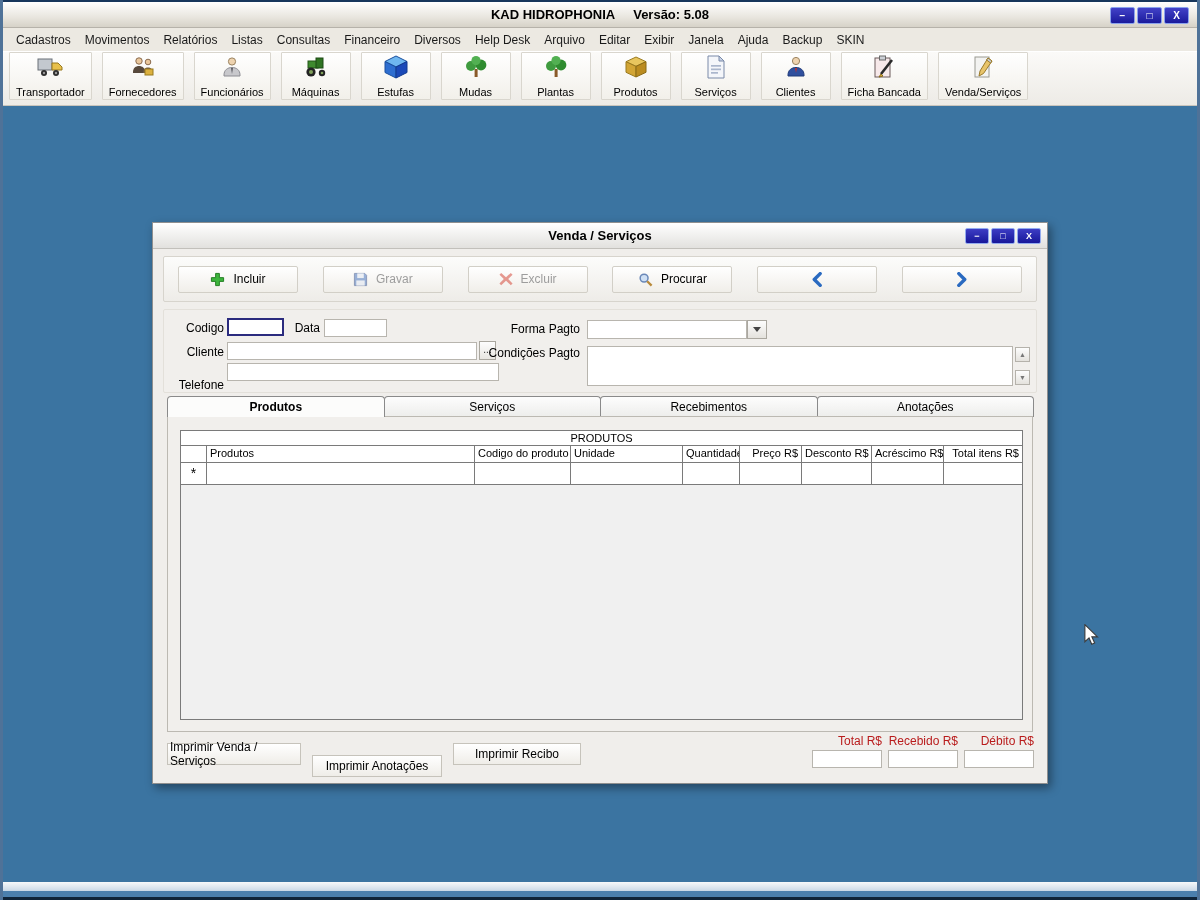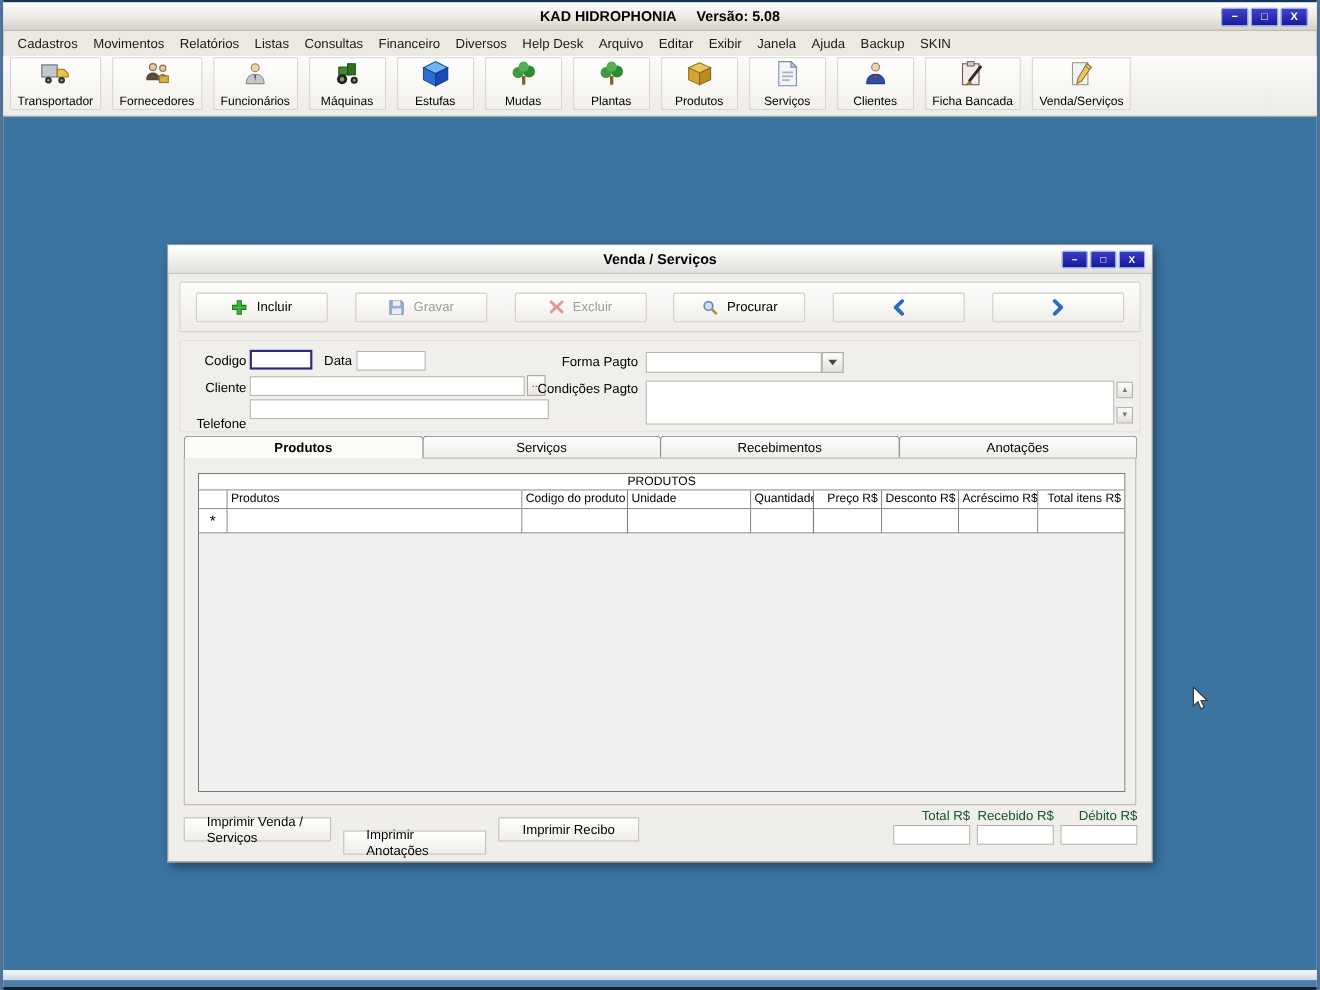--- a/index.html
+++ b/index.html
@@ -116,27 +116,27 @@
   .c1 { width:268px; flex:none; } .c2 { width:96px; flex:none; }
   .c3 { width:112px; flex:none; } .c4 { width:57px; flex:none; }
   .c5 { width:62px; flex:none; } .c6 { width:70px; flex:none; }
   .c7 { width:72px; flex:none; } .c8 { flex:1; border-right:none; }
   .grow .gsel { text-align:center; font-size:14px; line-height:20px; }
   .grest { flex:1; background:#f0f0f0; }
 
   
   .printrow { position:absolute; top:520px; left:14px; display:flex; gap:11px; }
   .pbtn { height:22px; background:linear-gradient(#ffffff,#efede8);
-          border:1px solid #c6c3bb; font-size:12px; color:#000; padding:0 20px;
+          border:1px solid #c6c3bb; font-size:12px; color:#000; padding:0 2px;
           display:flex; align-items:center; justify-content:center; }
   .pbtn.w1 { width:134px; } .pbtn.w2 { width:130px;margin-top:12px; } .pbtn.w3 { width:128px; }
 
   .totals { position:absolute; top:511px; right:13px; display:flex; gap:6px; }
   .totcol { display:flex; flex-direction:column; align-items:flex-end; gap:2px; }
-  .totlabel { font-size:12px; color:#14532d; }
+  .totlabel { font-size:12px; color:#b91c1c; }
   .totinput { width:70px; height:18px; background:#fff; border:1px solid #b8b5ae;
               font-size:12px; font-family:"Liberation Sans",sans-serif; padding:0 3px; }
 
   
   .cursor { position:absolute; left:1083px; top:624px; z-index:50; }
 </style>
 </head>
 <body>
 
 <div class="app">

